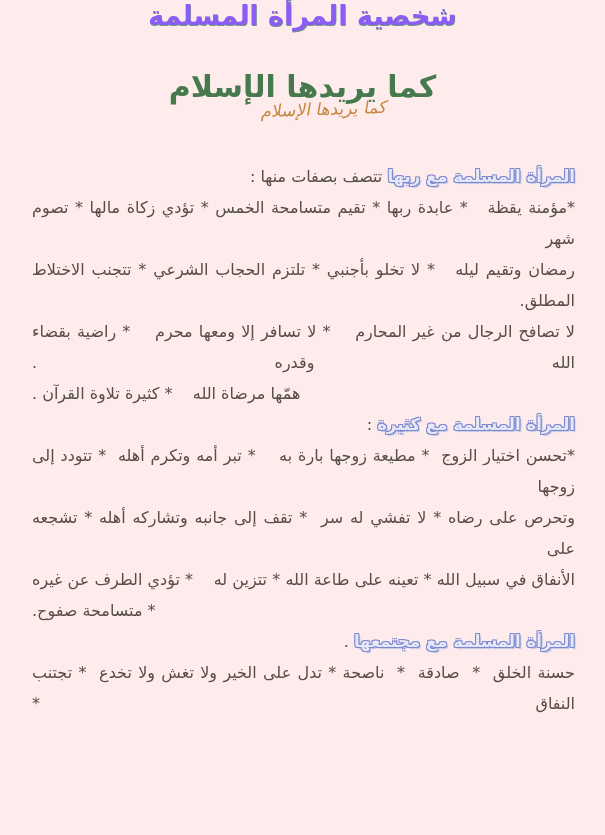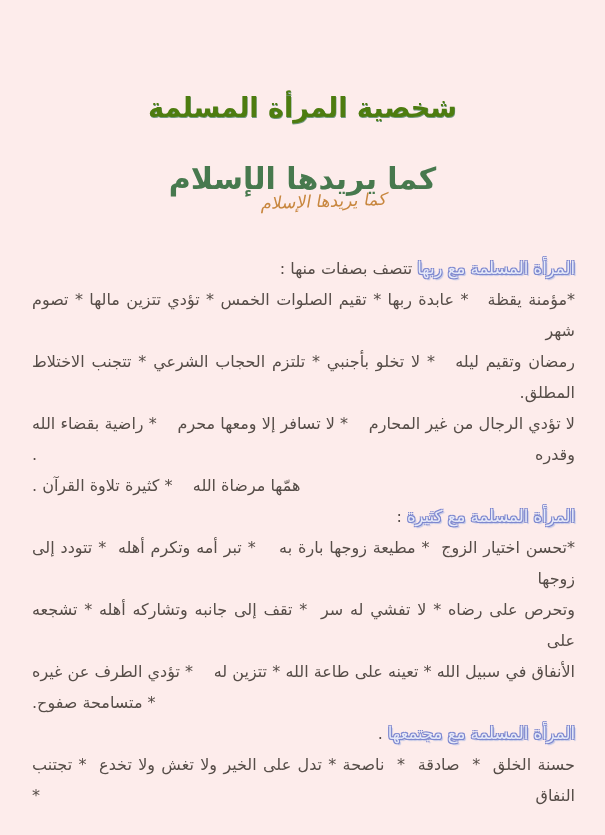--- a/index.html
+++ b/index.html
@@ -9,25 +9,24 @@
     width: 605px; height: 835px;
     overflow: hidden;
   }
   .page {
     width: 605px; height: 835px;
     background: #fdeceb;
     direction: rtl;
     position: relative;
   }
   .main-title {
-    margin-top: 92px;
     text-align: center;
     font-size: 27px;
     font-weight: bold;
-    color: #4d7c0f;
+    color: #8b5cf6;
     text-shadow: 0.5px 0.5px 0 #6f977d;
     letter-spacing: 1px;
   }
   .subtitle-wrap {
     margin-top: 38px;
     text-align: center;
     position: relative;
     height: 62px;
   }
   .subtitle-green {
@@ -49,21 +48,21 @@
     white-space: nowrap;
   }
   .content {
     margin: 30px 30px 0 32px;
     font-size: 16px;
     line-height: 31px;
     color: #564d48;
   }
   .heading-row { line-height: 31px; }
   .heading-fancy {
-    font-weight: normal;
+    font-weight: bold;
     font-size: 16.5px;
     color: #e6e9f8;
     text-shadow:
       -1px -1px 0 #7e88cf,
        1px -1px 0 #7e88cf,
       -1px  1px 0 #7e88cf,
        1px  1px 0 #7e88cf,
        2px  2px 1px #c0c6e6;
     letter-spacing: 0.5px;
   }
@@ -82,23 +81,23 @@
     <span class="subtitle-orange">كما يريدها الإسلام</span>
     <span class="subtitle-green">كما يريدها الإسلام</span>
   </div>
 
   <div class="content">
 
     <div class="section">
       <div class="heading-row">
         <span class="heading-fancy">المرأة المسلمة مع ربها</span><span class="heading-plain">  تتصف بصفات منها :</span>
       </div>
-      <div class="body-line fill">*مؤمنة يقظة   * عابدة ربها * تقيم الصلوات الخمس * تؤدي تتزين مالها * تصوم شهر</div>
+      <div class="body-line fill">*مؤمنة يقظة   * عابدة ربها * تقيم متسامحة الخمس * تؤدي زكاة مالها * تصوم شهر</div>
       <div class="body-line fill">رمضان وتقيم ليله   * لا تخلو بأجنبي * تلتزم الحجاب الشرعي * تتجنب الاختلاط المطلق.</div>
-      <div class="body-line fill">لا تؤدي الرجال من غير المحارم    * لا تسافر إلا ومعها محرم    * راضية بقضاء الله وقدره .</div>
+      <div class="body-line fill">لا تصافح الرجال من غير المحارم    * لا تسافر إلا ومعها محرم    * راضية بقضاء الله وقدره .</div>
       <div class="body-line">همّها مرضاة الله    * كثيرة تلاوة القرآن .</div>
     </div>
 
     <div class="section">
       <div class="heading-row">
         <span class="heading-fancy">المرأة المسلمة مع كثيرة</span><span class="heading-plain"> :</span>
       </div>
       <div class="body-line fill">*تحسن اختيار الزوج  * مطيعة زوجها بارة به    * تبر أمه وتكرم أهله  * تتودد إلى زوجها</div>
       <div class="body-line fill">وتحرص على رضاه * لا تفشي له سر  * تقف إلى جانبه وتشاركه أهله * تشجعه على</div>
       <div class="body-line fill">الأنفاق في سبيل الله * تعينه على طاعة الله * تتزين له    * تؤدي الطرف عن غيره</div>

